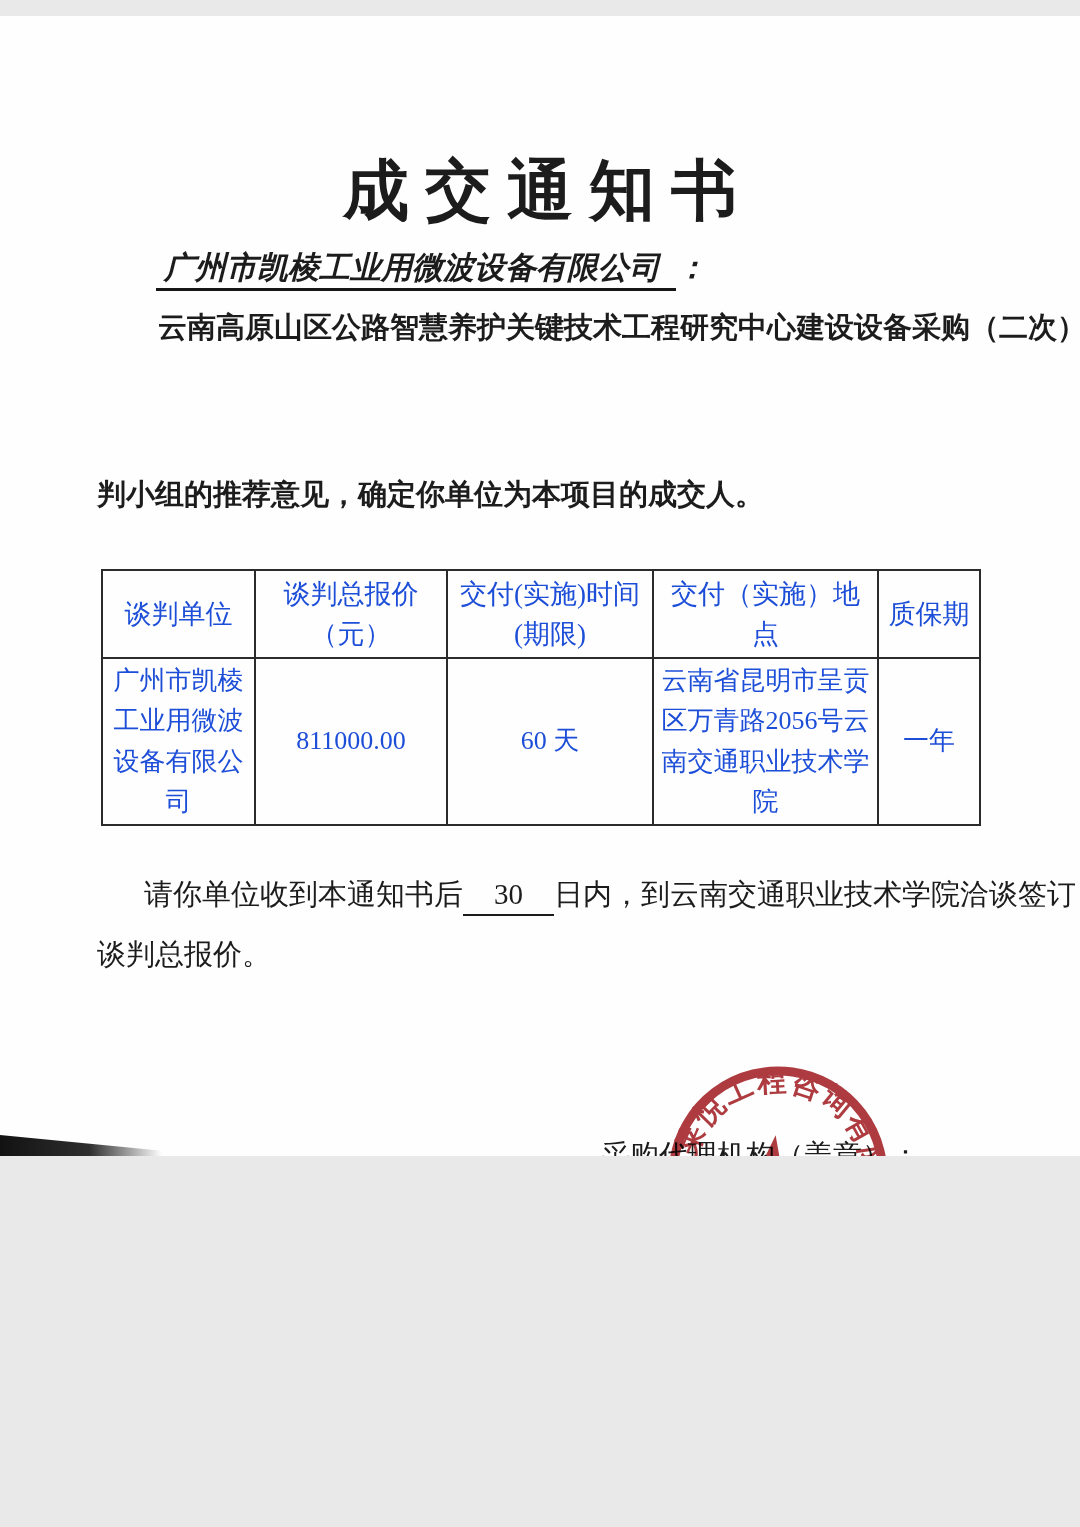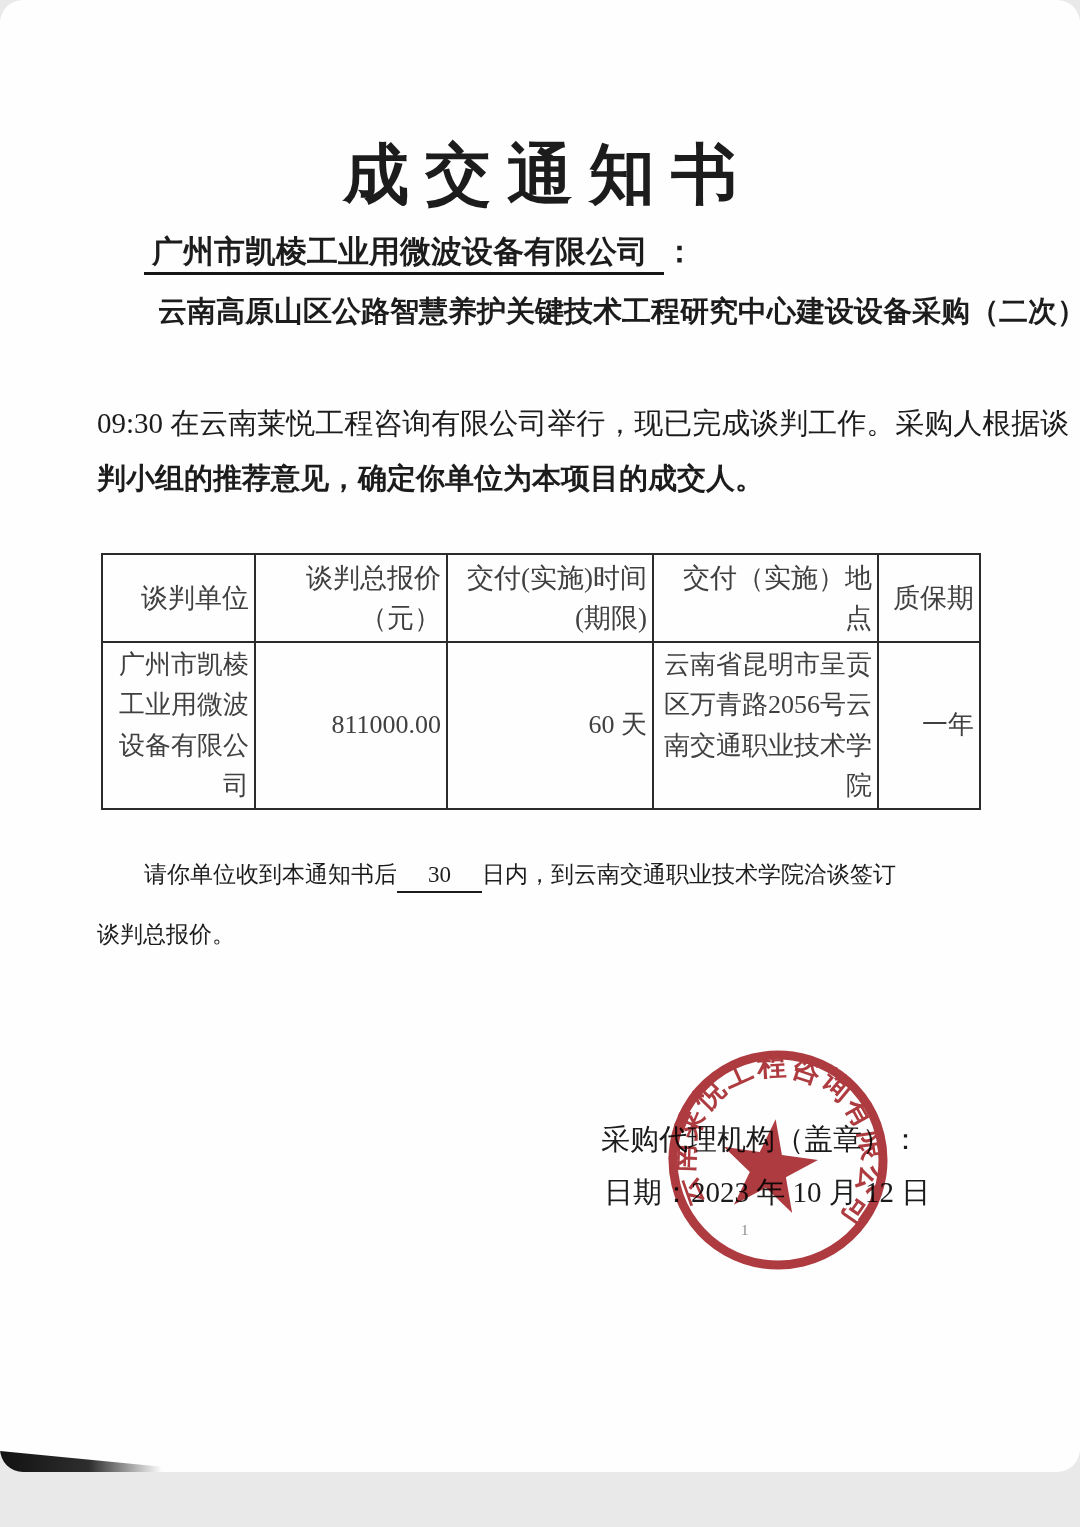--- a/index.html
+++ b/index.html
@@ -1,52 +1,51 @@
 <!DOCTYPE html>
 <html><head>
 <meta charset="utf-8">
 <style>
   html,body{margin:0;padding:0;background:#e9e9e9;}
   .page{
-    position:relative;width:1080px;height:1472px;margin:0 auto;
+    position:relative;width:1080px;height:1140px;margin:16px auto;
     background:#fefefe;overflow:hidden;
     font-family:"Liberation Serif","DejaVu Serif",serif;
     color:#1c1c1c;
-    border-radius:23px;
   }
   .doc-title{
     position:absolute;top:130px;left:0;width:100%;margin:0;
     text-align:center;font-size:66px;font-weight:700;
     letter-spacing:16px;text-indent:16px;white-space:nowrap;
   }
   .addressee{
-    position:absolute;top:231px;left:144px;
-    font-size:31px;font-weight:700;white-space:nowrap;
+    position:absolute;top:231px;left:156px;
+    font-size:31px;font-weight:700;white-space:nowrap;font-style:italic;
   }
   .addressee .addr-underlined{
     border-bottom:3px solid #161616;
     padding:0 16px 3px 8px;
   }
   .body-line{
     position:absolute;font-size:29px;white-space:nowrap;line-height:1.2;
   }
   .bold{font-weight:700;}
   .doc-table{
     position:absolute;left:101px;top:553px;width:878px;
     border-collapse:collapse;table-layout:fixed;
-    text-align:right;color:#404040;
+    text-align:center;color:#1d4ed8;
   }
   .doc-table th,.doc-table td{
     border:2px solid #2b2b2b;font-weight:normal;
     padding:2px 5px;vertical-align:middle;
   }
   .doc-table th{height:82px;font-size:27px;line-height:1.5;}
   .doc-table td{height:150px;font-size:26px;line-height:1.55;}
   .notice-line{
-    position:absolute;font-size:23px;white-space:nowrap;line-height:1.2;
+    position:absolute;font-size:29px;white-space:nowrap;line-height:1.2;
   }
   .days-underlined{
     display:inline-block;border-bottom:2px solid #1c1c1c;
     padding:0 31px 2px 31px;
   }
   .footer-line{
     position:absolute;font-size:29px;white-space:nowrap;line-height:1.2;
   }
   .stamp{
     position:absolute;left:650px;top:1032px;width:256px;height:256px;
@@ -69,21 +68,20 @@
 
   <h1 class="doc-title">成交通知书</h1>
 
   <div class="addressee">
     <span class="addr-underlined">广州市凯棱工业用微波设备有限公司</span><span>：</span>
   </div>
 
   <div class="body-line bold" style="top:294px;left:158px;">云南高原山区公路智慧养护关键技术工程研究中心建设设备采购（二次）</div>
 
 
-  <div class="body-line" style="top:406px;left:97px;">09:30 在云南莱悦工程咨询有限公司举行，现已完成谈判工作。采购人根据谈</div>
 
   <div class="body-line" style="top:461px;left:97px;font-weight:bold;">判小组的推荐意见，确定你单位为本项目的成交人。</div>
 
   <table class="doc-table">
     <colgroup>
       <col style="width:153px;">
       <col style="width:192px;">
       <col style="width:206px;">
       <col style="width:225px;">
       <col style="width:102px;">

